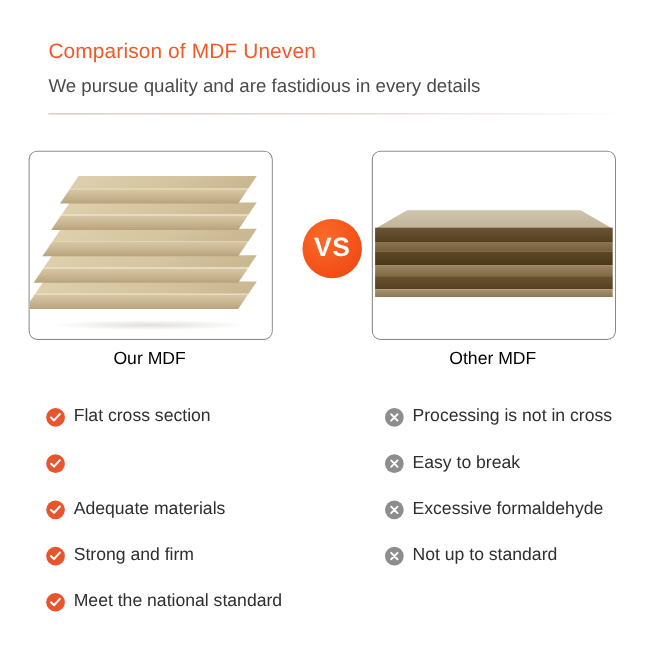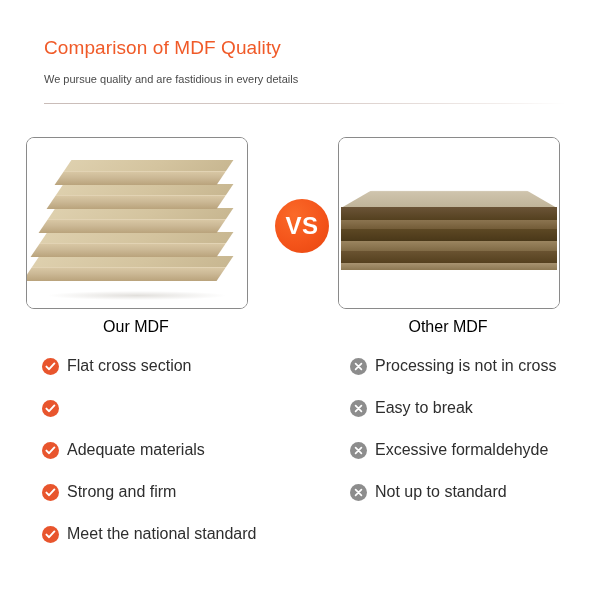--- a/index.html
+++ b/index.html
@@ -33,21 +33,21 @@
   }
   .title {
     font-size: 19px;
     color: #f05a28;
     letter-spacing: 0.1px;
     margin: 0;
     font-weight: 400;
     line-height: 24px;
   }
   .subtitle {
-    font-size: 11px;
+    font-size: 17px;
     color: #4a4a4a;
     margin: 0;
     padding-top: 10px;
     line-height: 18px;
     font-weight: 400;
   }
   .divider {
     position: absolute;
     left: 44px;
     top: 103px;
@@ -202,20 +202,21 @@
   }
   .list {
     position: absolute;
     top: 0;
   }
   .list-pros { left: 42px;  width: 270px; }
   .list-cons { left: 350px; width: 240px; }
 
   .item {
     display: flex;
+    align-items: center;
     height: 42px;
     font-size: 16px;
     color: #2e2e2e;
     white-space: nowrap;
   }
   .item-label { line-height: 1; }
 
   .ico {
     width: 17px;
     height: 17px;
@@ -227,21 +228,21 @@
   .ico-check { background: #e8552d; }
   .ico-cross { background: #8d8d8d; }
   .ico svg { display: block; }
 </style>
 </head>
 <body>
 
 <div class="page">
 
   <div class="header">
-    <h1 class="title">Comparison of MDF Quality</h1>
+    <h1 class="title">Comparison of MDF Uneven</h1>
     <p class="subtitle">We pursue quality and are fastidious in every details</p>
   </div>
   <div class="divider"></div>
 
   <div class="panels">
 
     <div class="panel panel-left">
       <div class="photo">
         <div class="mdf-stack">
           <div class="board b5">

